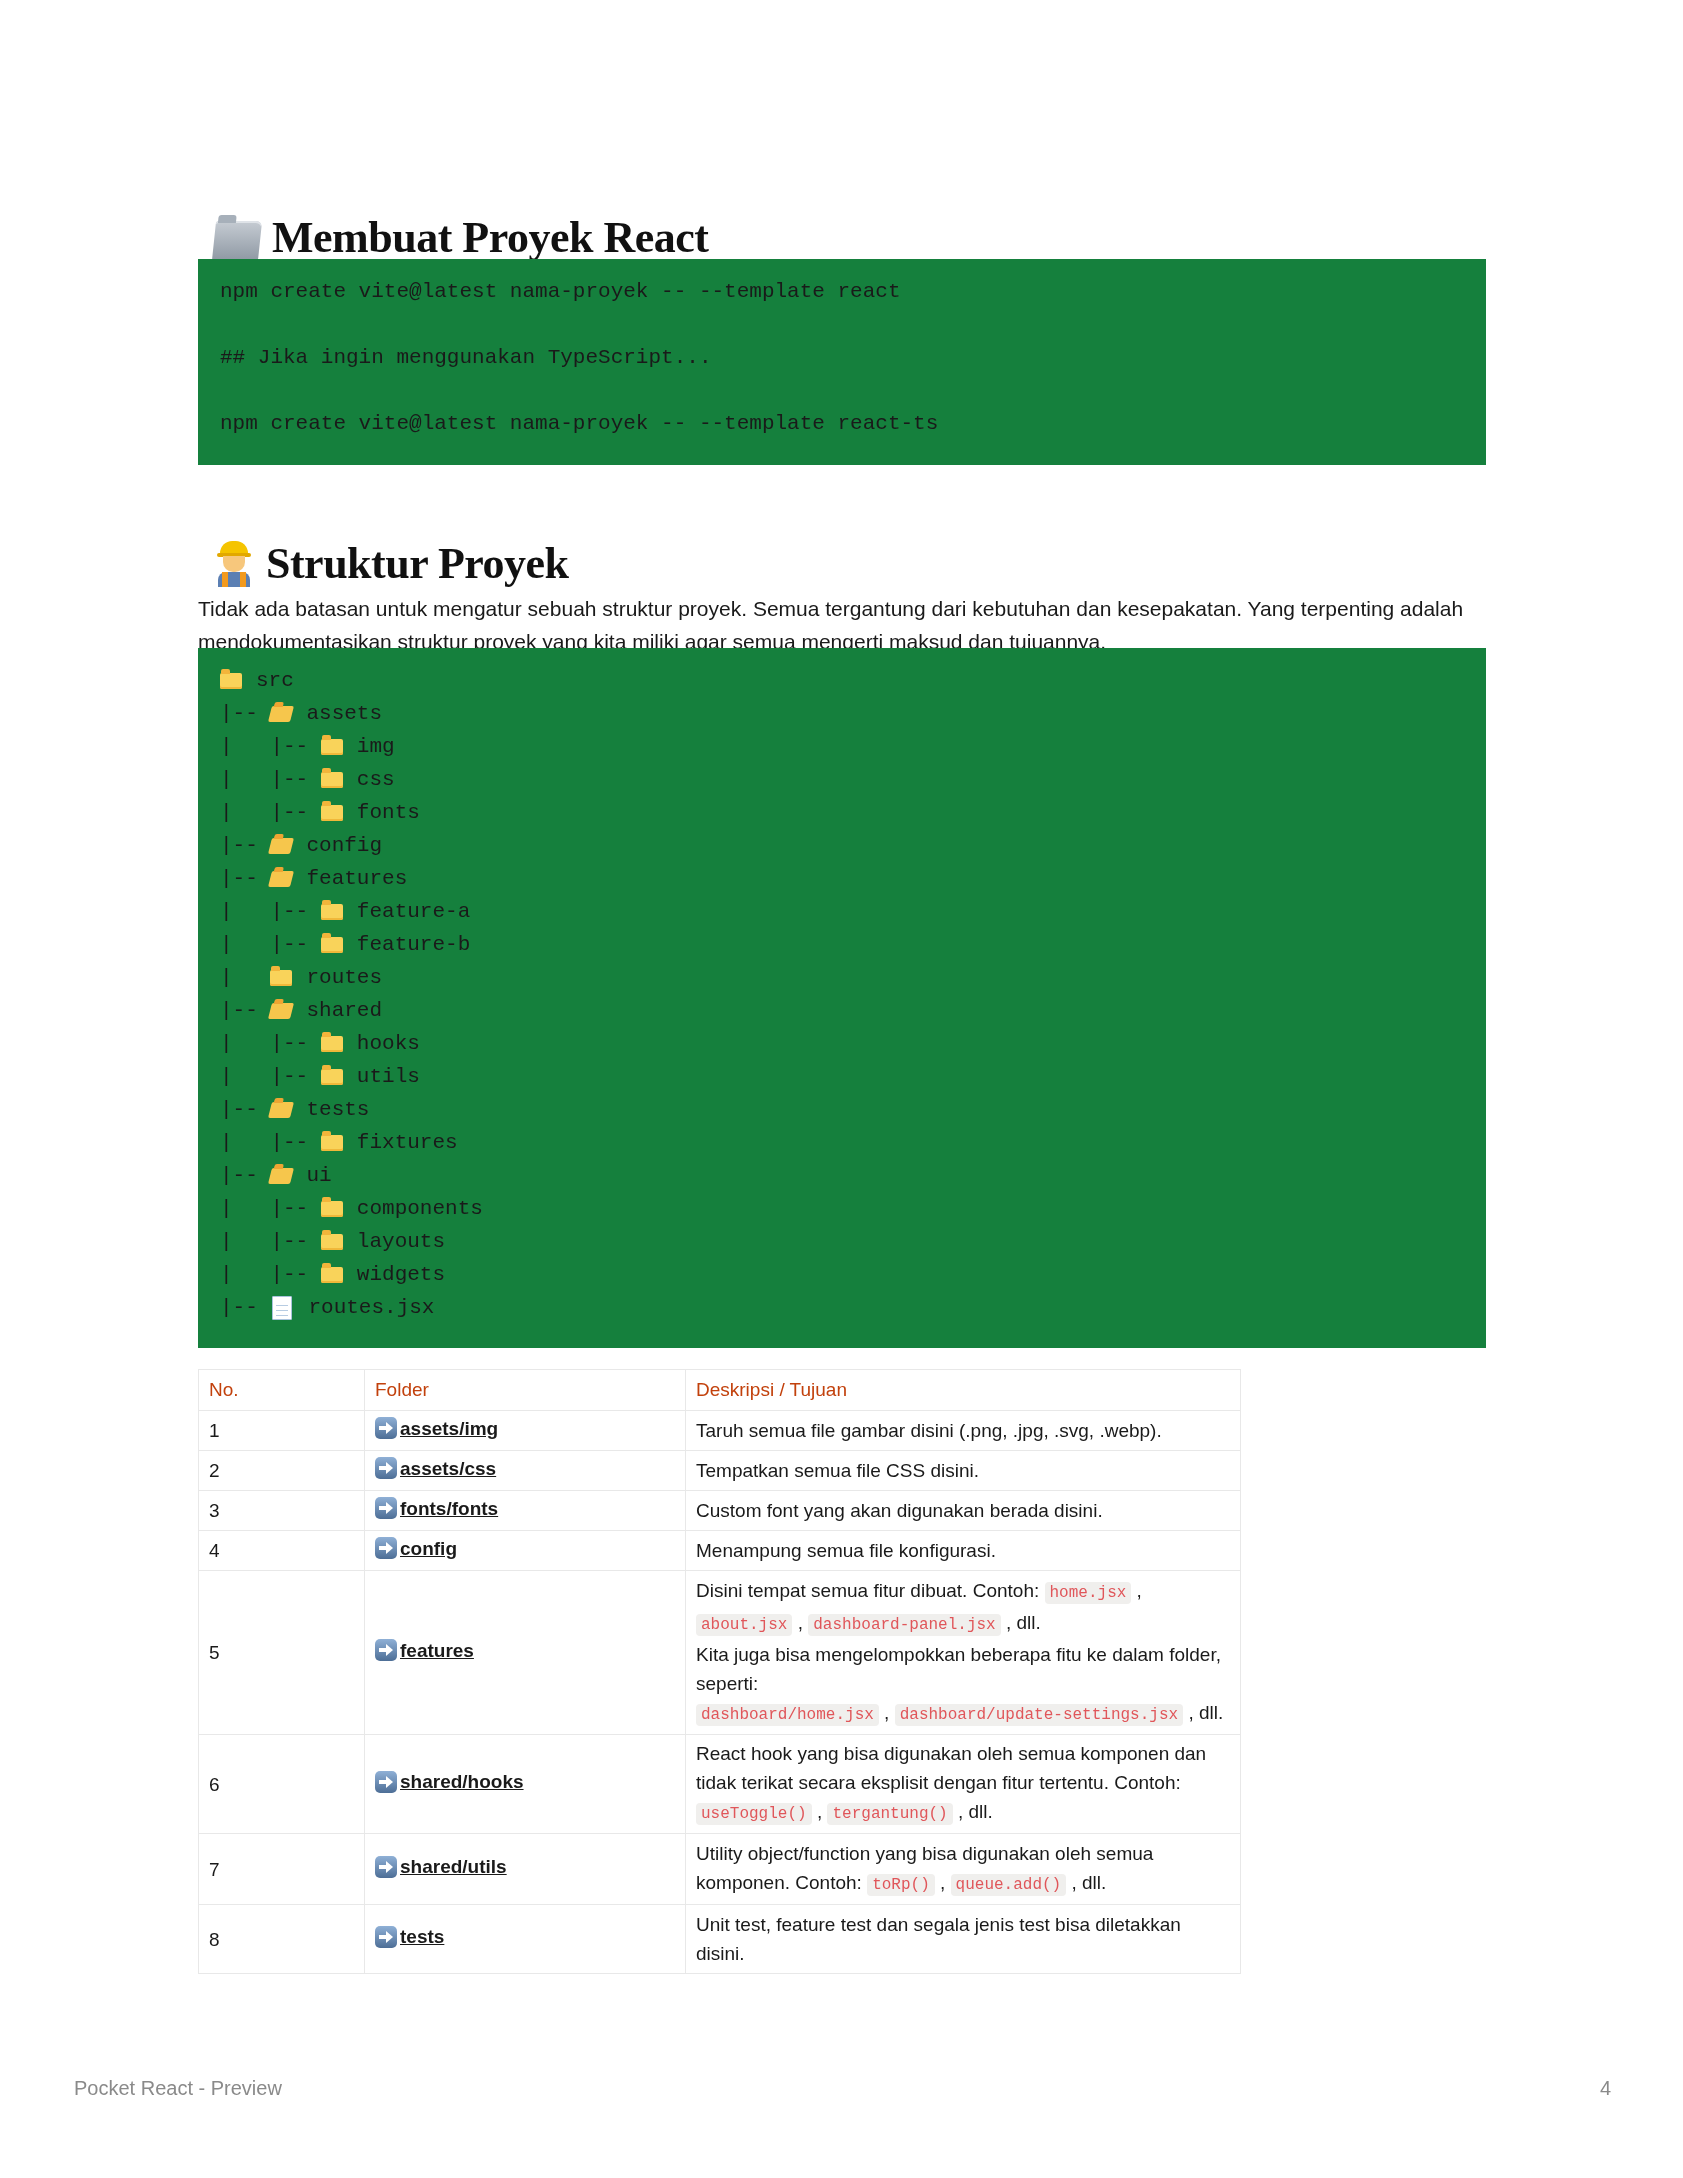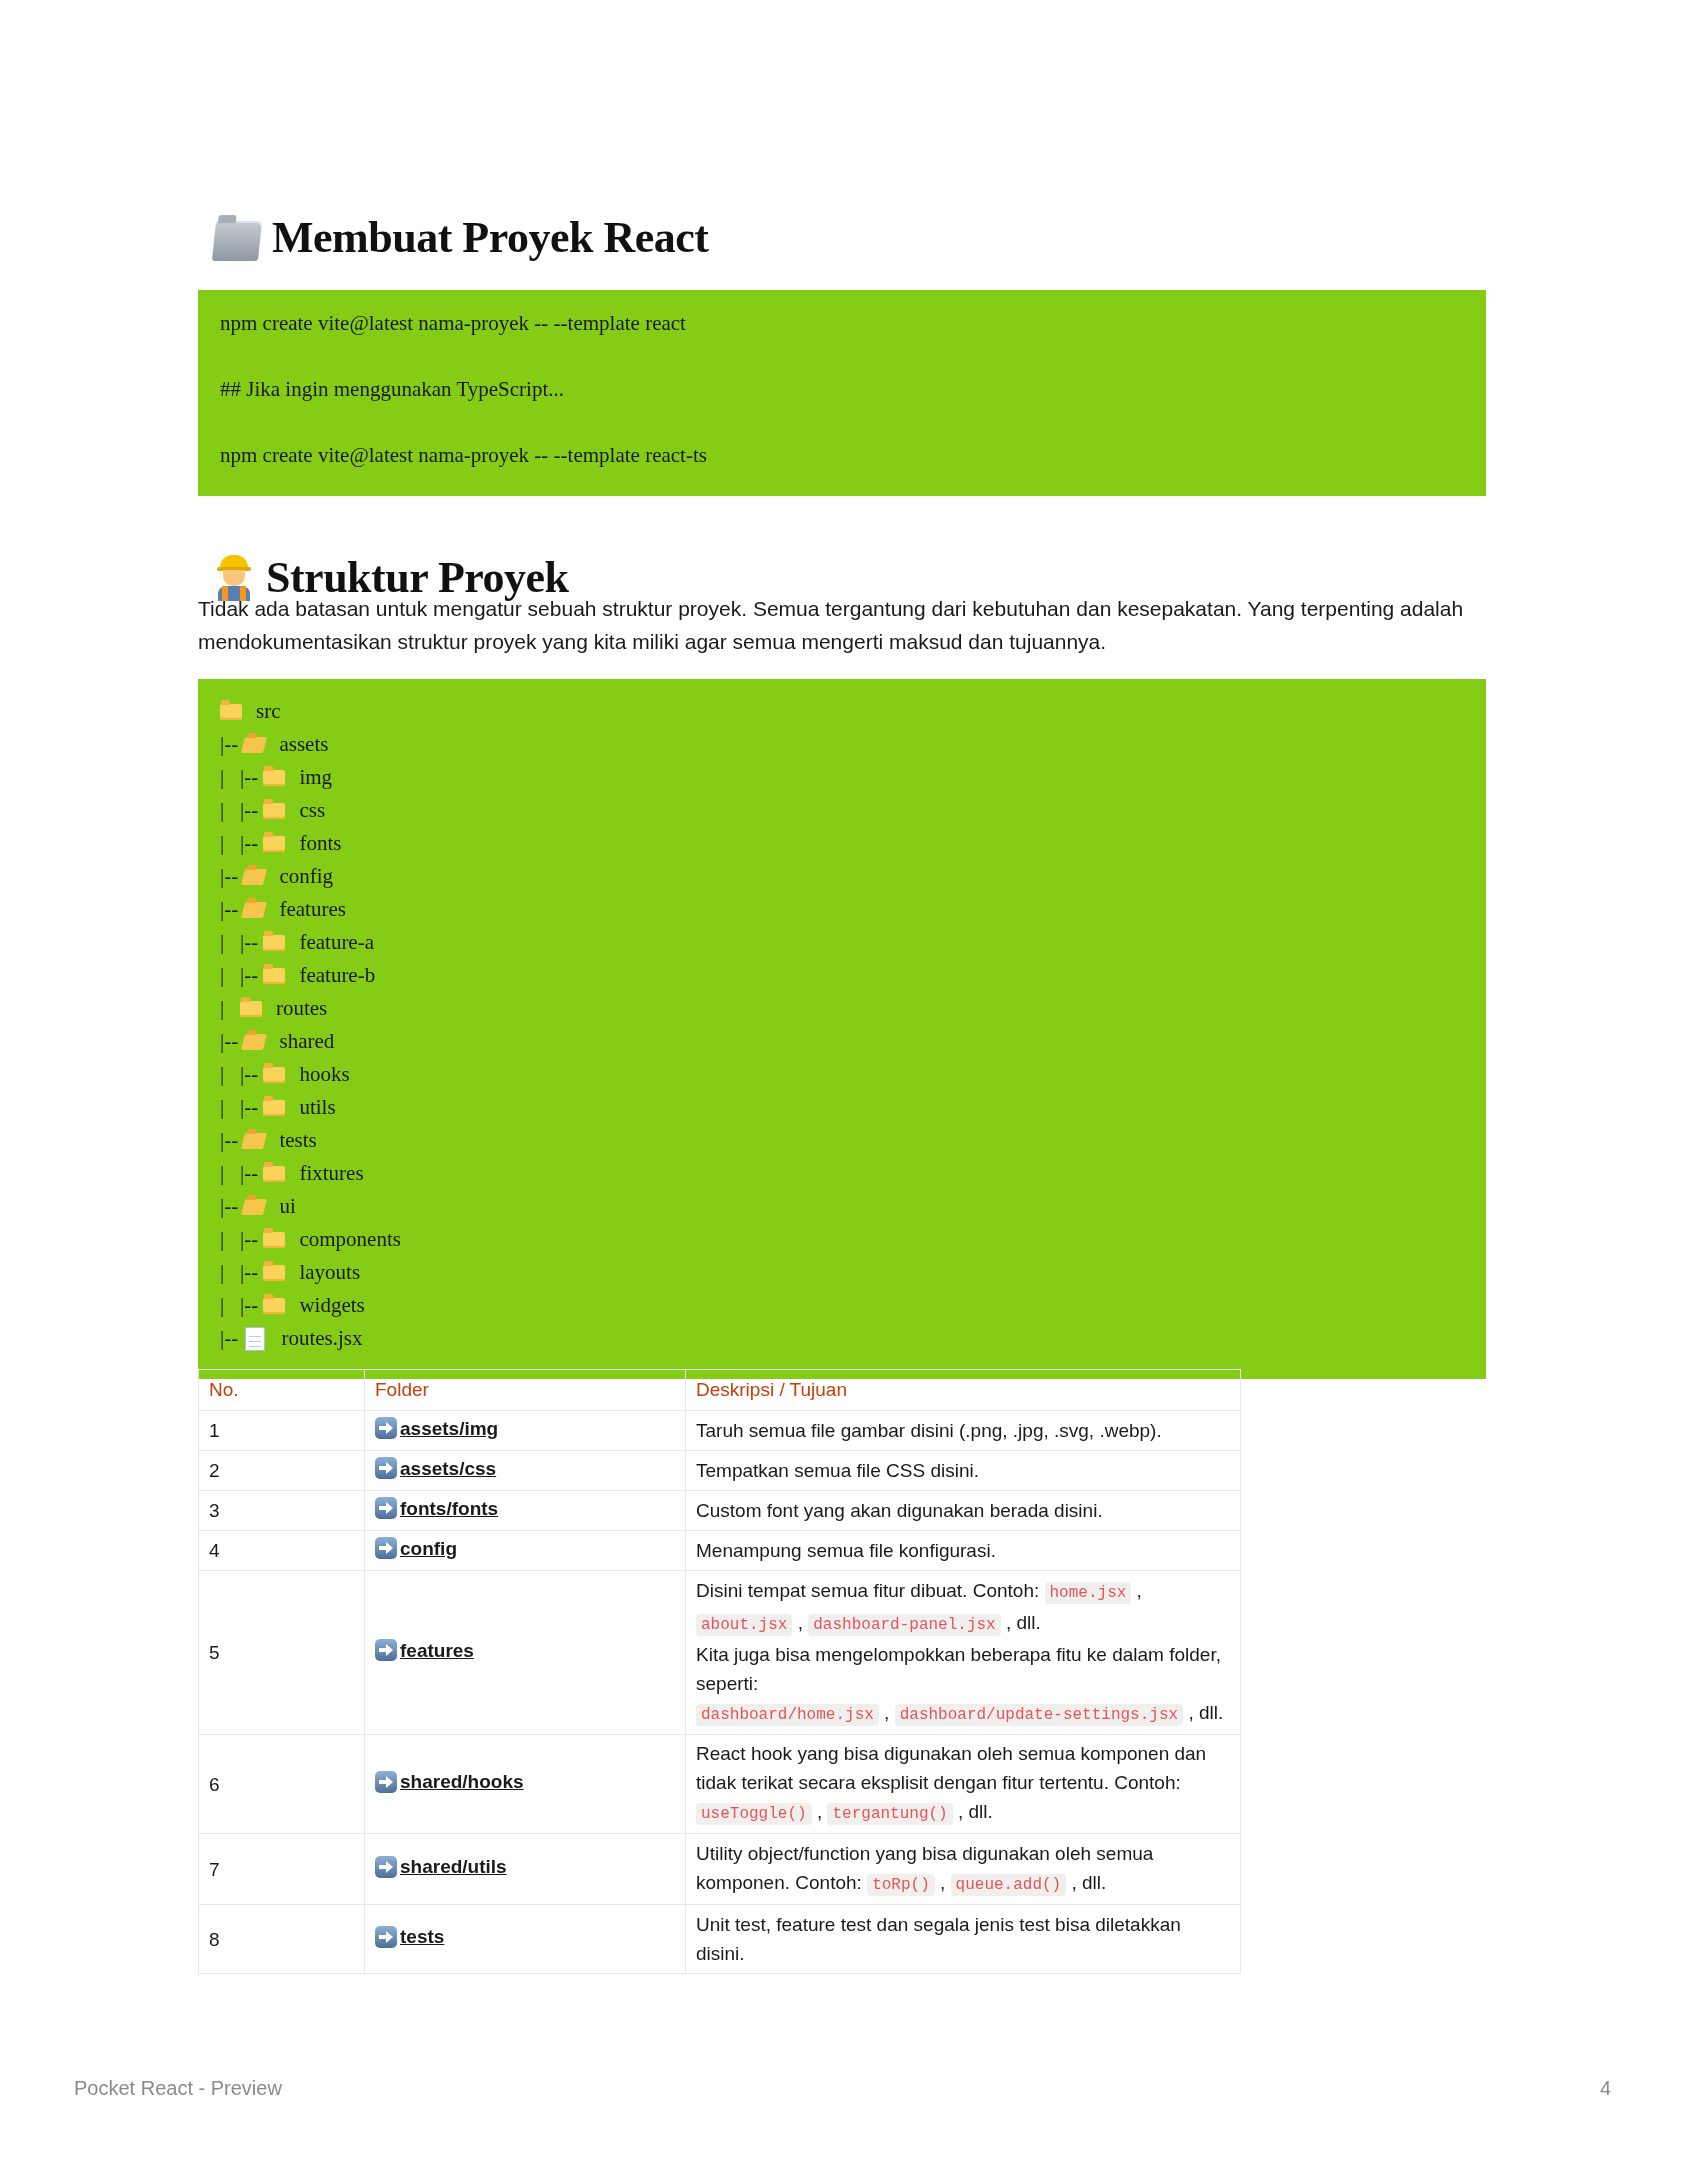--- a/index.html
+++ b/index.html
@@ -15,26 +15,26 @@
   .folder-gray::before { content: ""; position: absolute; left: 2px; top: -6px; width: 18px; height: 8px; background: #a7b0ba; border-radius: 3px 3px 0 0; }
   
   .worker { width: 40px; }
   .worker .hat { position: absolute; left: 6px; top: 0; width: 28px; height: 14px; background: #f5c400; border-radius: 14px 14px 2px 2px; }
   .worker .brim { position: absolute; left: 3px; top: 12px; width: 34px; height: 4px; background: #e2a800; border-radius: 2px; }
   .worker .face { position: absolute; left: 9px; top: 15px; width: 22px; height: 16px; background: #f7c77c; border-radius: 0 0 10px 10px; }
   .worker .vest { position: absolute; left: 4px; top: 31px; width: 32px; height: 15px; background: #5b7fb3; border-radius: 8px 8px 0 0; }
   .worker .vest::before { content: ""; position: absolute; left: 4px; top: 0; width: 6px; height: 15px; background: #f39a1e; }
   .worker .vest::after { content: ""; position: absolute; right: 4px; top: 0; width: 6px; height: 15px; background: #f39a1e; }
 
-  .codeblock { background: #84cc16; font-family: Liberation Serif, serif; color: #1a1a1a; margin-top: 31px; }
+  .codeblock { background: #15803d; font-family: Liberation Mono, monospace; color: #1a1a1a; }
   .cb1 { position: absolute; left: 198px; top: 259px; width: 1288px; height: 206px; box-sizing: border-box; padding: 22px 22px; font-size: 21px; }
   .cb1 .line { height: 22px; line-height: 22px; white-space: pre; }
   .cb1 .gap { height: 44px; }
 
-  .h2wrap { position: absolute; left: 198px; top: 534px; }
+  .h2wrap { position: absolute; left: 198px; top: 520px; }
   .para { position: absolute; left: 198px; top: 592px; width: 1288px; font-size: 21px; line-height: 33px; color: #1a1a1a; }
 
   .cb2 { position: absolute; left: 198px; top: 648px; width: 1288px; height: 700px; box-sizing: border-box; padding: 16px 22px; font-size: 21px; }
   .tree-line { height: 33px; line-height: 33px; white-space: pre; display: flex; align-items: center; }
   .tree-prefix { white-space: pre; }
   .ficon { display: inline-block; width: 22px; height: 16px; margin-right: 14px; position: relative; border-radius: 2px; flex: none; }
   .ficon.closed { background: #f9d35a; box-shadow: inset 0 -2px 0 #f0b83a; }
   .ficon.closed::before { content: ""; position: absolute; left: 1px; top: -4px; width: 9px; height: 5px; background: #f2b53b; border-radius: 2px 2px 0 0; }
   .ficon.open { background: #f6c64c; transform: skewX(-14deg); }
   .ficon.open::before { content: ""; position: absolute; left: 2px; top: -4px; width: 9px; height: 5px; background: #eea532; border-radius: 2px 2px 0 0; }

